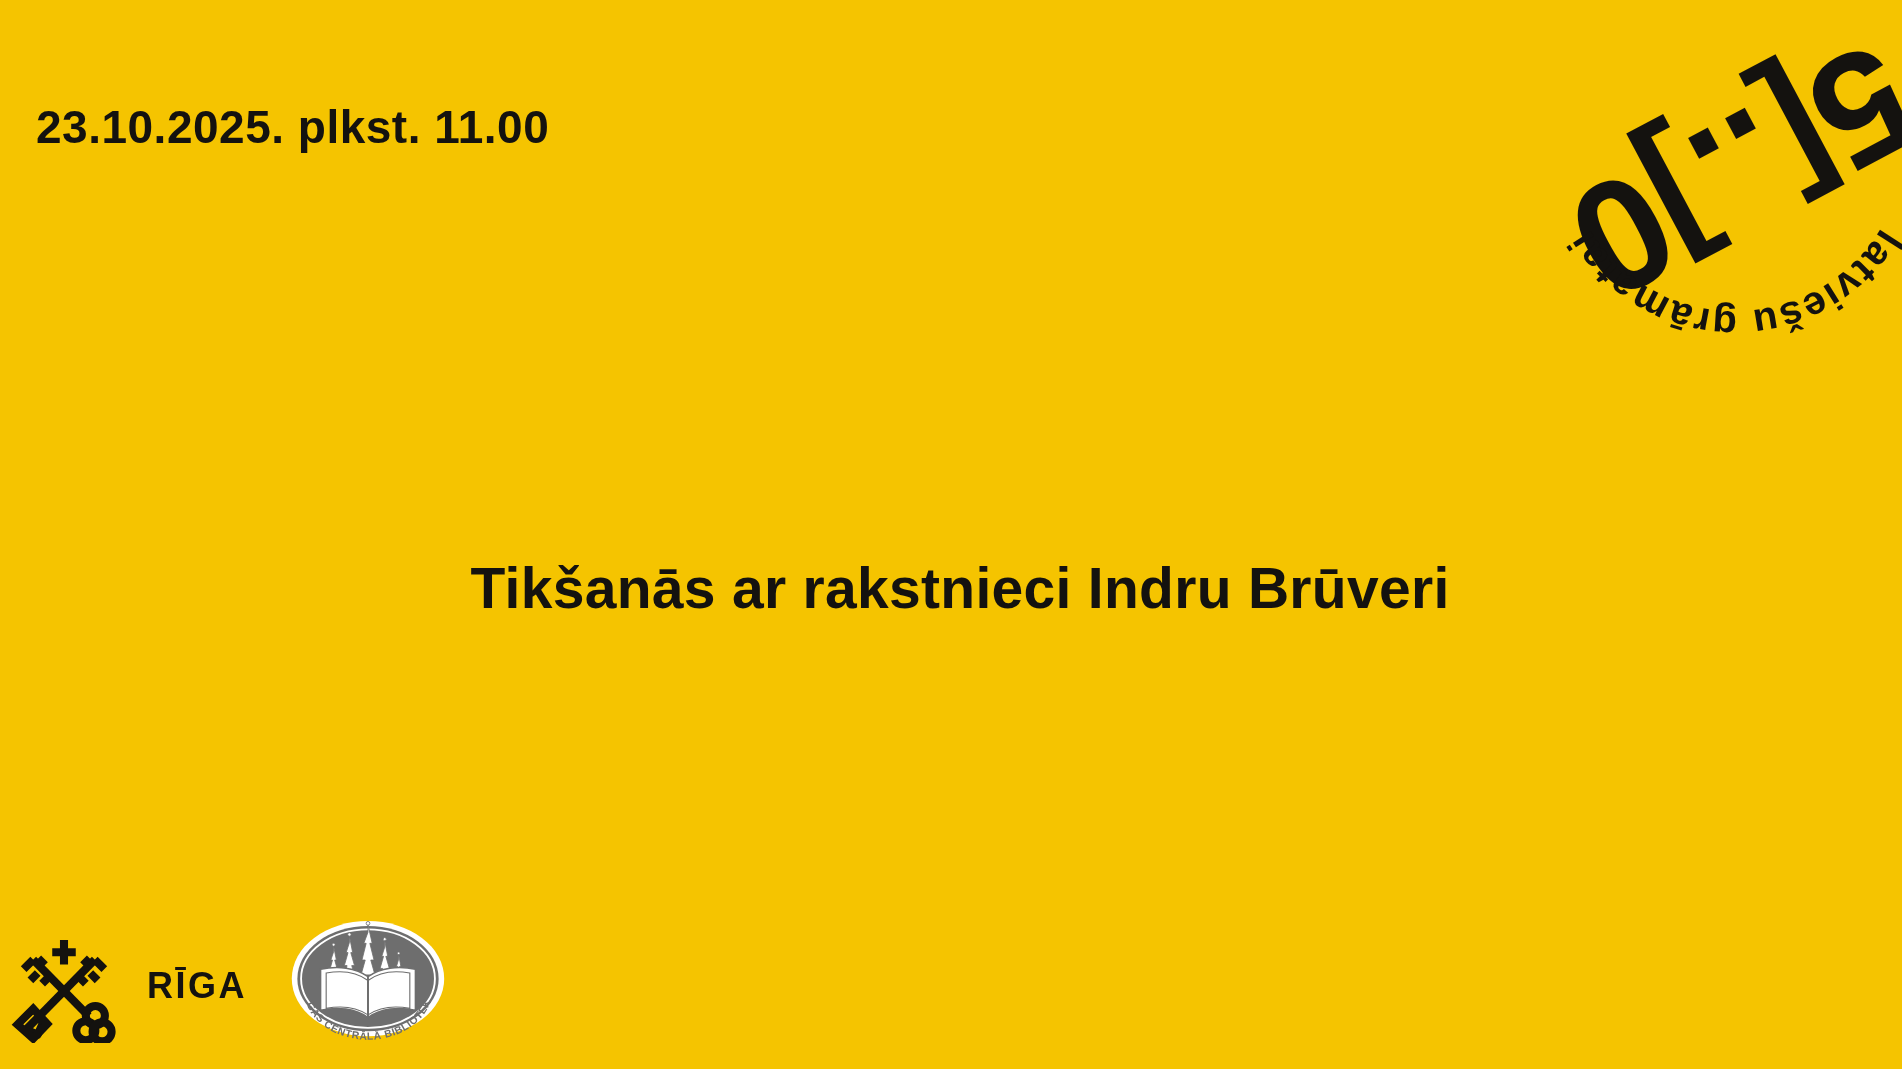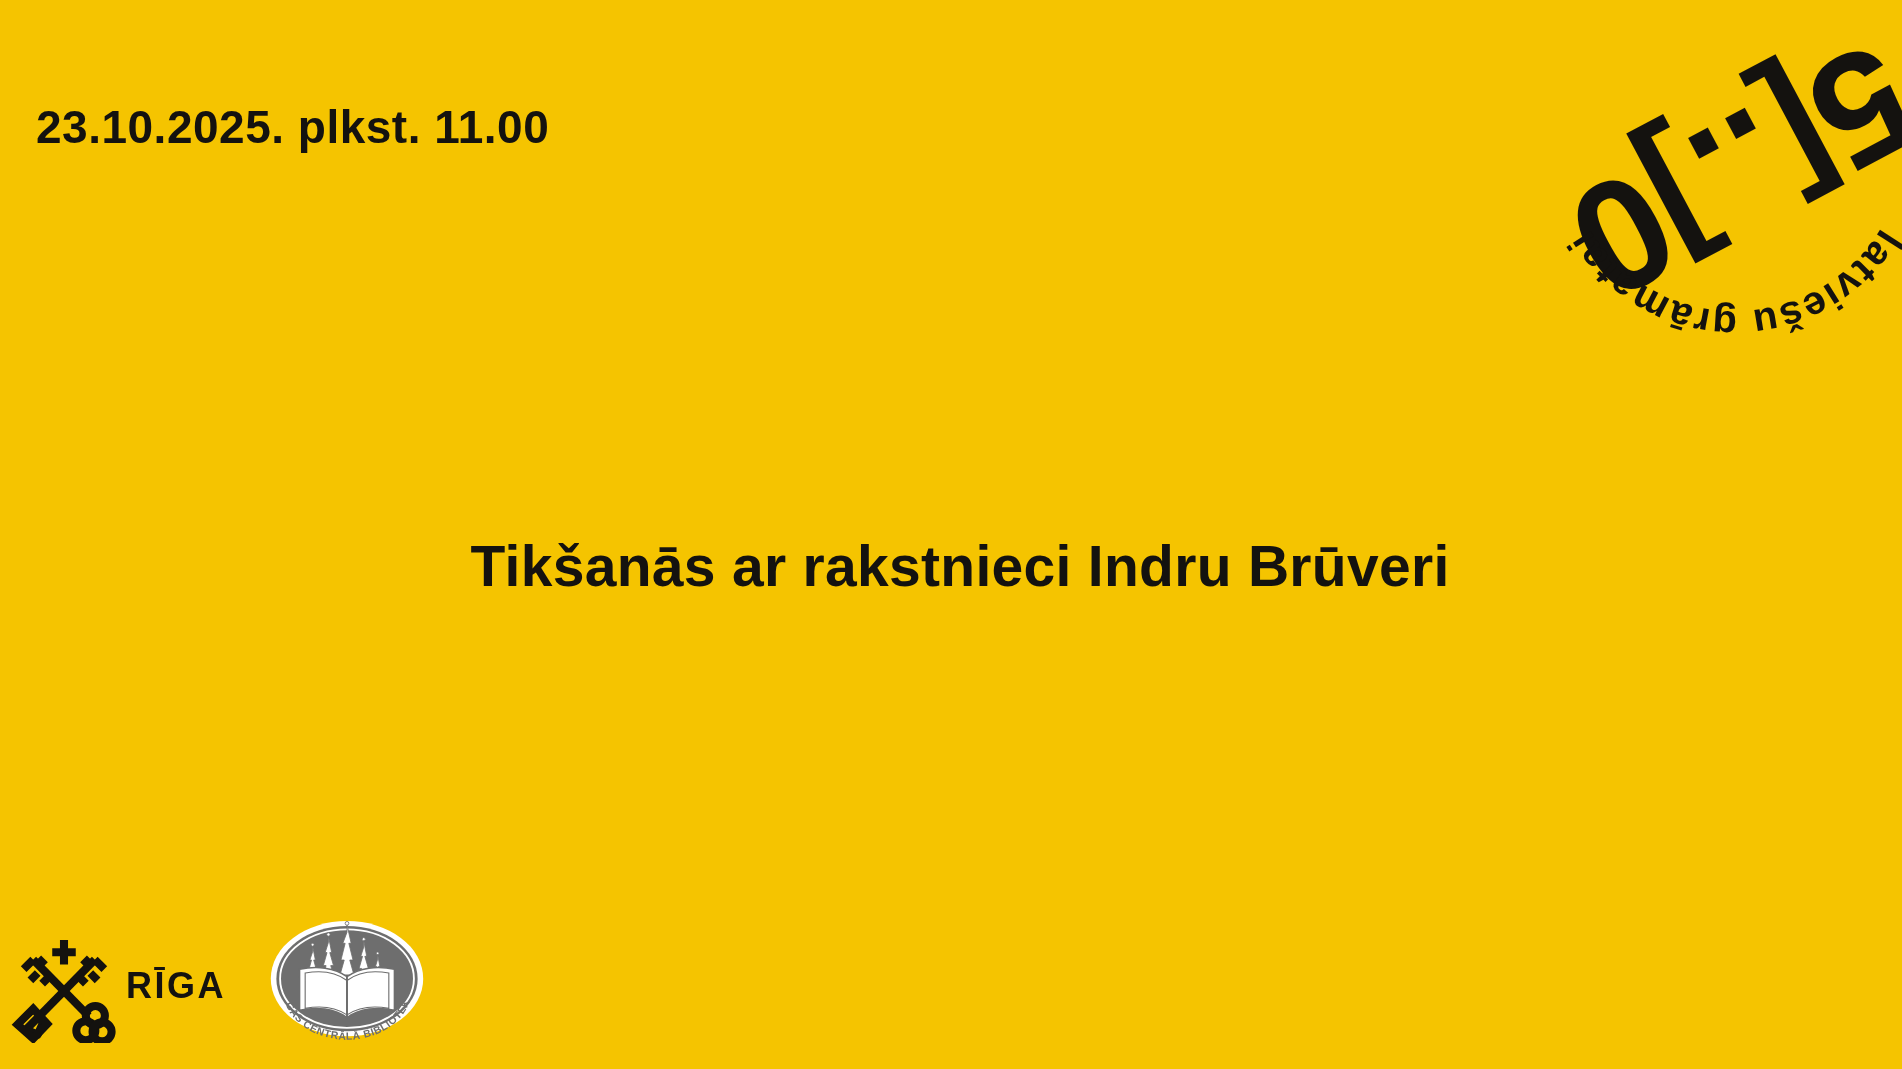--- a/index.html
+++ b/index.html
@@ -46,21 +46,21 @@
     line-height: 1.32;
     letter-spacing: 0.2px;
   }
   .venue-line { white-space: nowrap; display: block; }
 
   
   .title {
     position: absolute;
     left: 0;
     right: 0;
-    top: 535px;
+    top: 557px;
     text-align: center;
     color: #14120f;
     font-size: 57px;
     font-weight: 700;
     letter-spacing: 0.3px;
     line-height: 1.1;
     padding-left: 18px;
   }
 
   
@@ -69,21 +69,21 @@
     left: 8px;
     bottom: 12px;
     display: flex;
     align-items: center;
     gap: 0px;
   }
 
   .riga-logo {
     display: flex;
     align-items: center;
-    gap: 6px;
+    gap: 27px;
   }
   .riga-keys { width: 112px; height: 112px; display: block; }
   .riga-word {
     font-size: 36px;
     font-weight: 700;
     letter-spacing: 2.5px;
     color: #14120f;
     line-height: 1;
     padding-bottom: 2px;
   }

